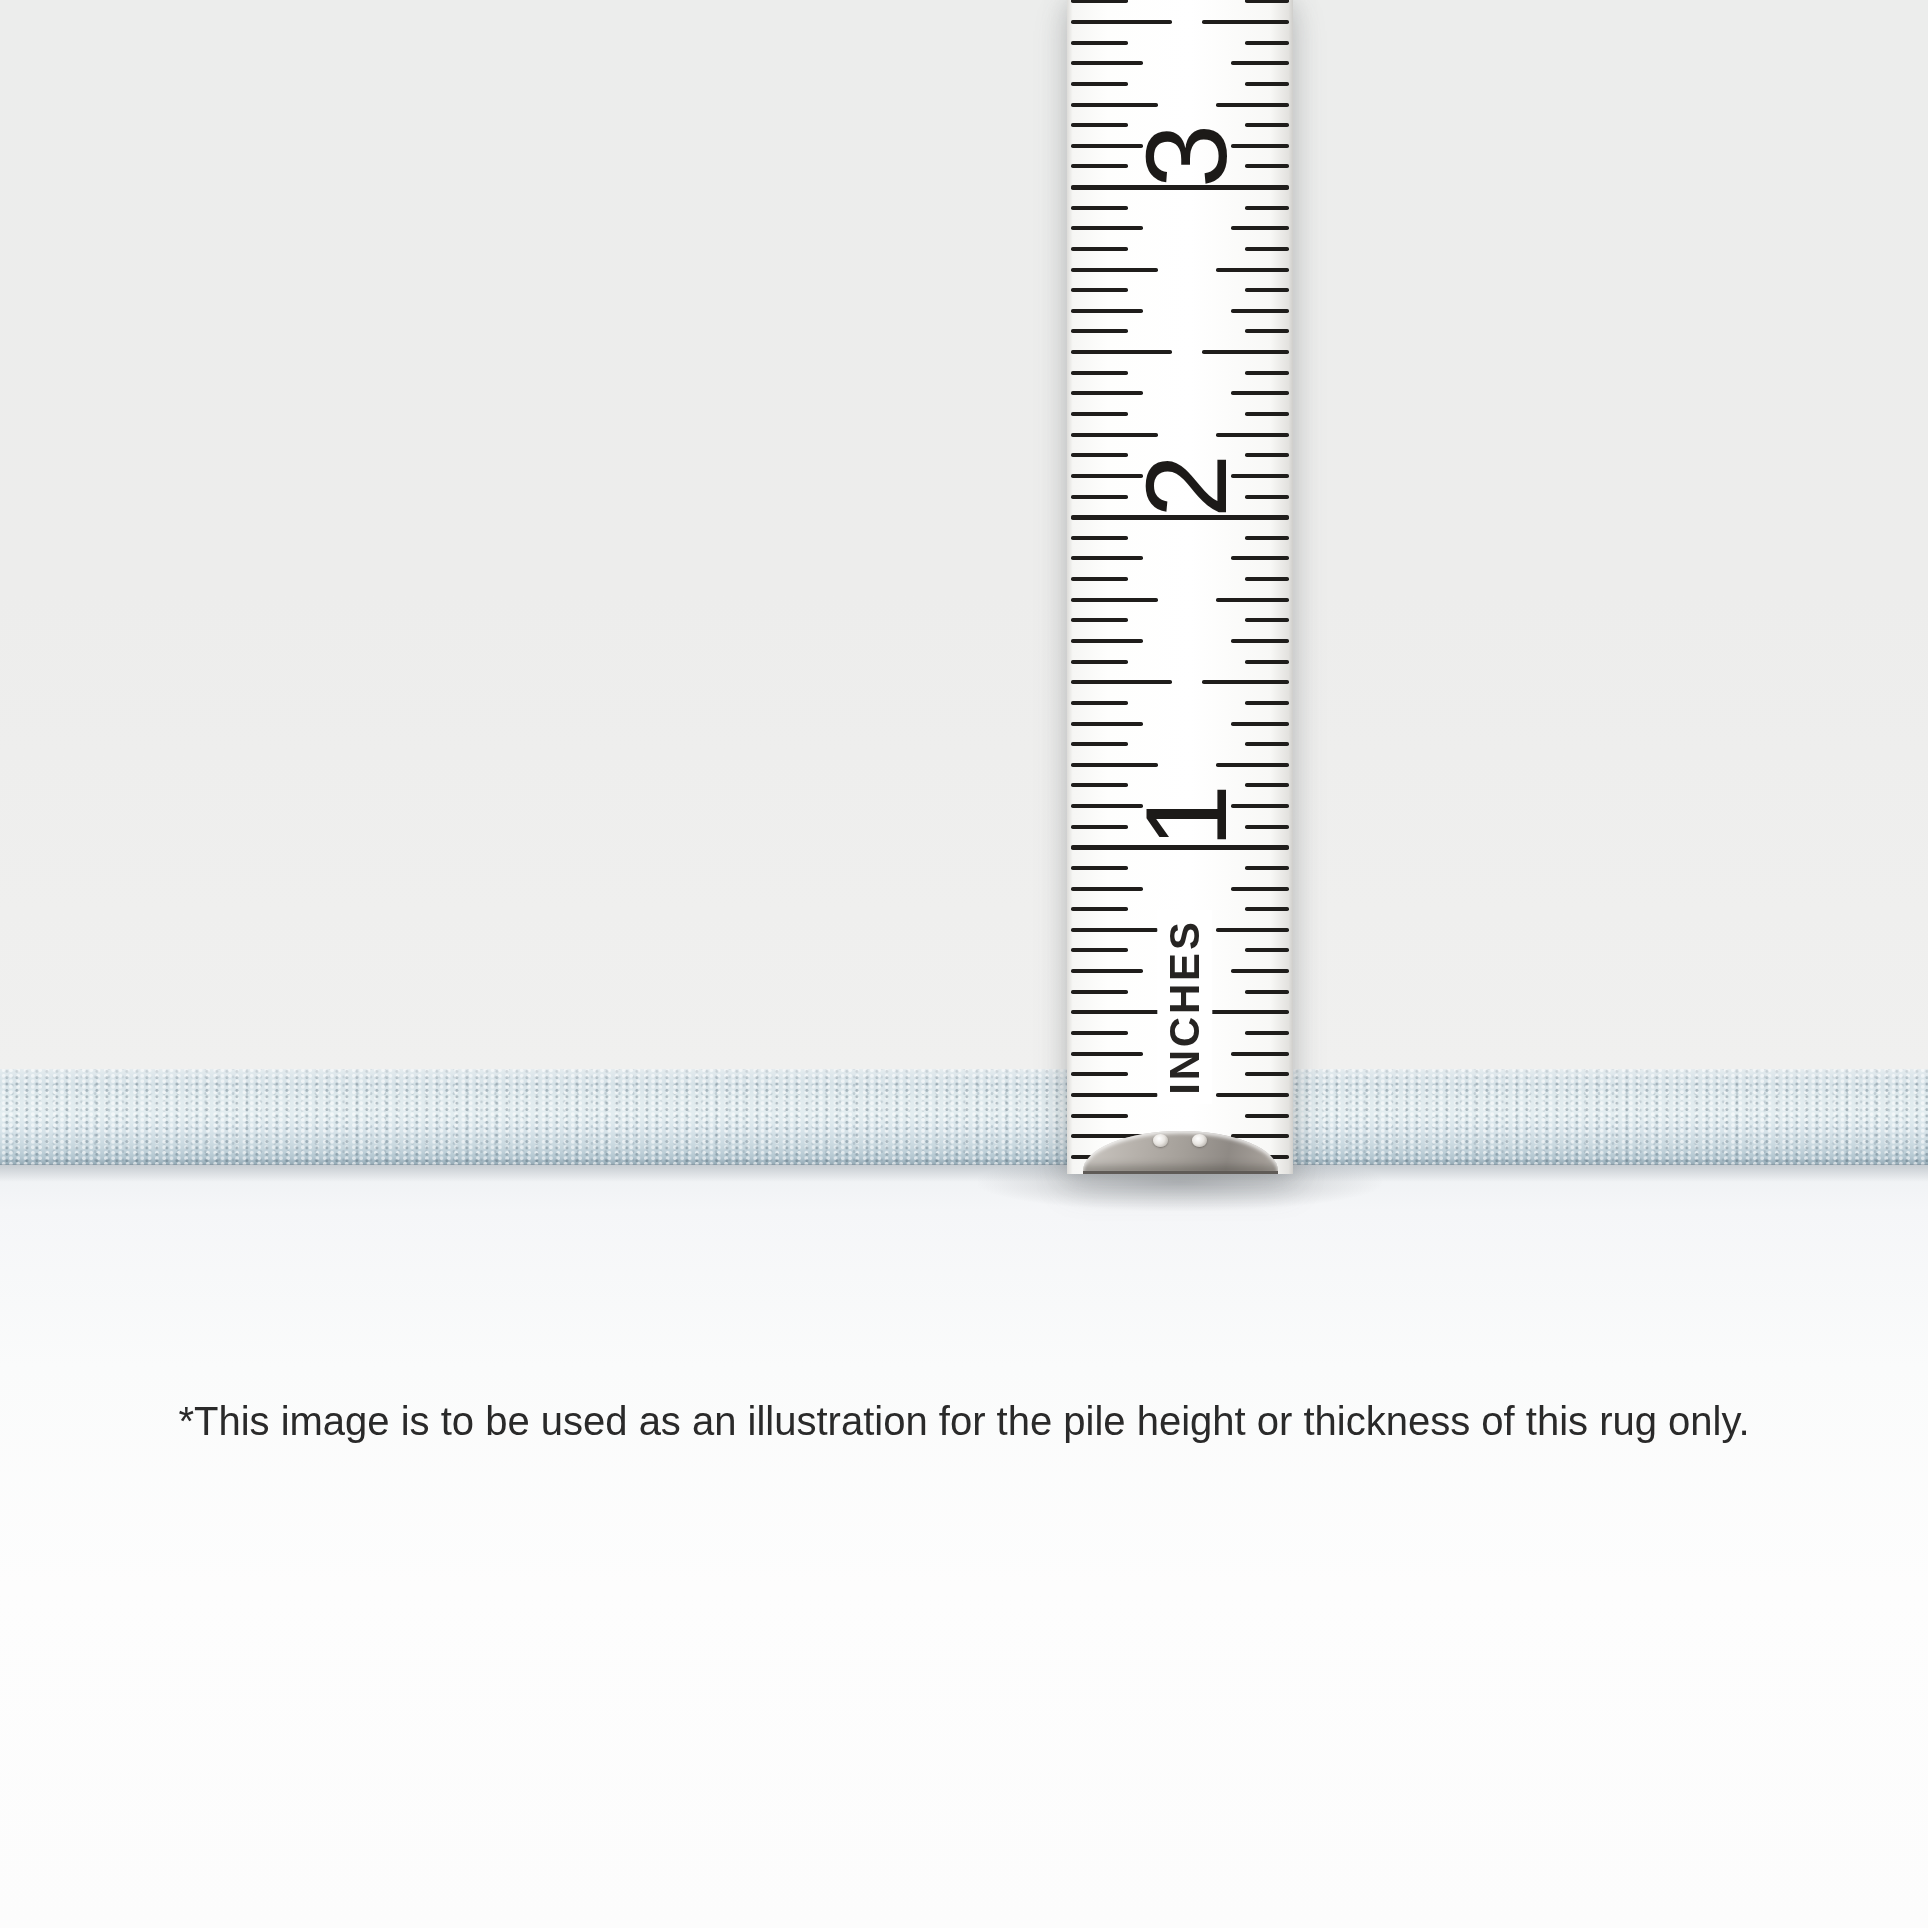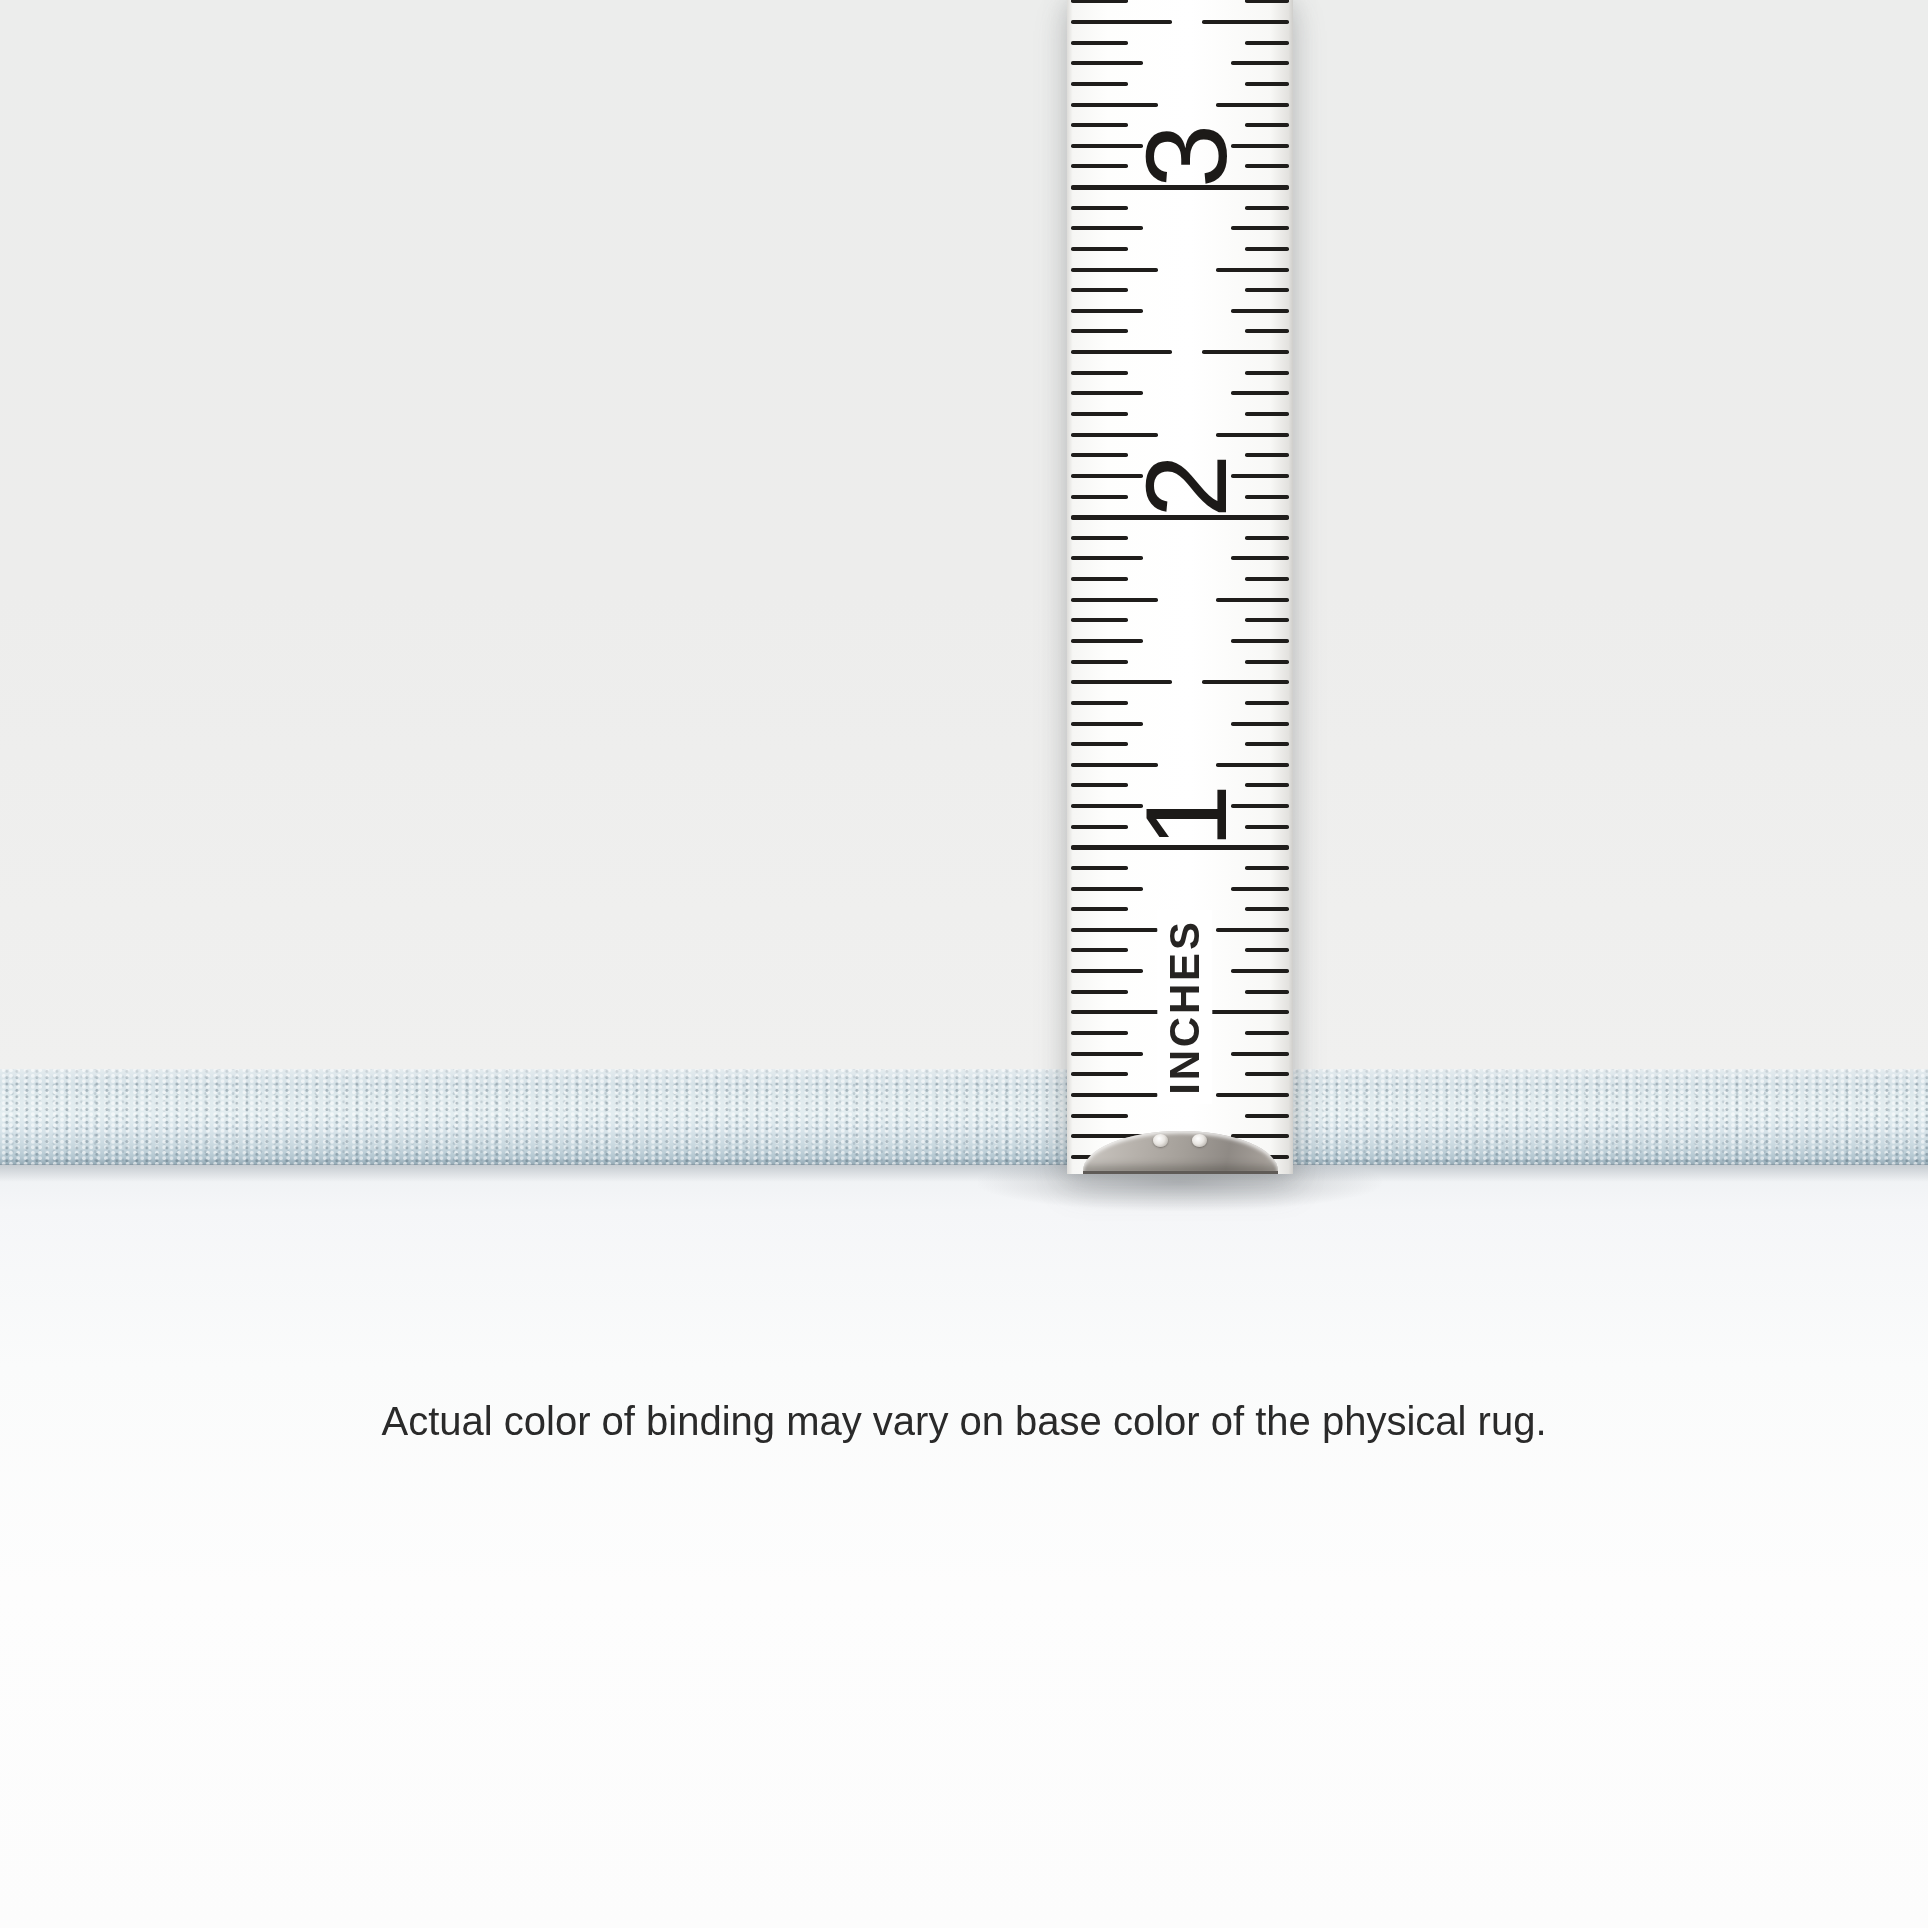--- a/index.html
+++ b/index.html
@@ -220,17 +220,17 @@
         <span class="ruler-number" style="left: 119px; top: 156px;">3</span>
       </div>
     <span class="unit-label">INCHES</span>
     <div class="metal-tab">
       <span class="rivet r1"></span>
       <span class="rivet r2"></span>
     </div>
   </div>
 
   <div class="disclaimer">
-    <p>Actual color of binding may vary on base color of the physical rug.</p>
+    <p>*This image is to be used as an illustration for the pile height or thickness of this rug only.</p>
   </div>
 
 </div>
 
 
 </body></html>

